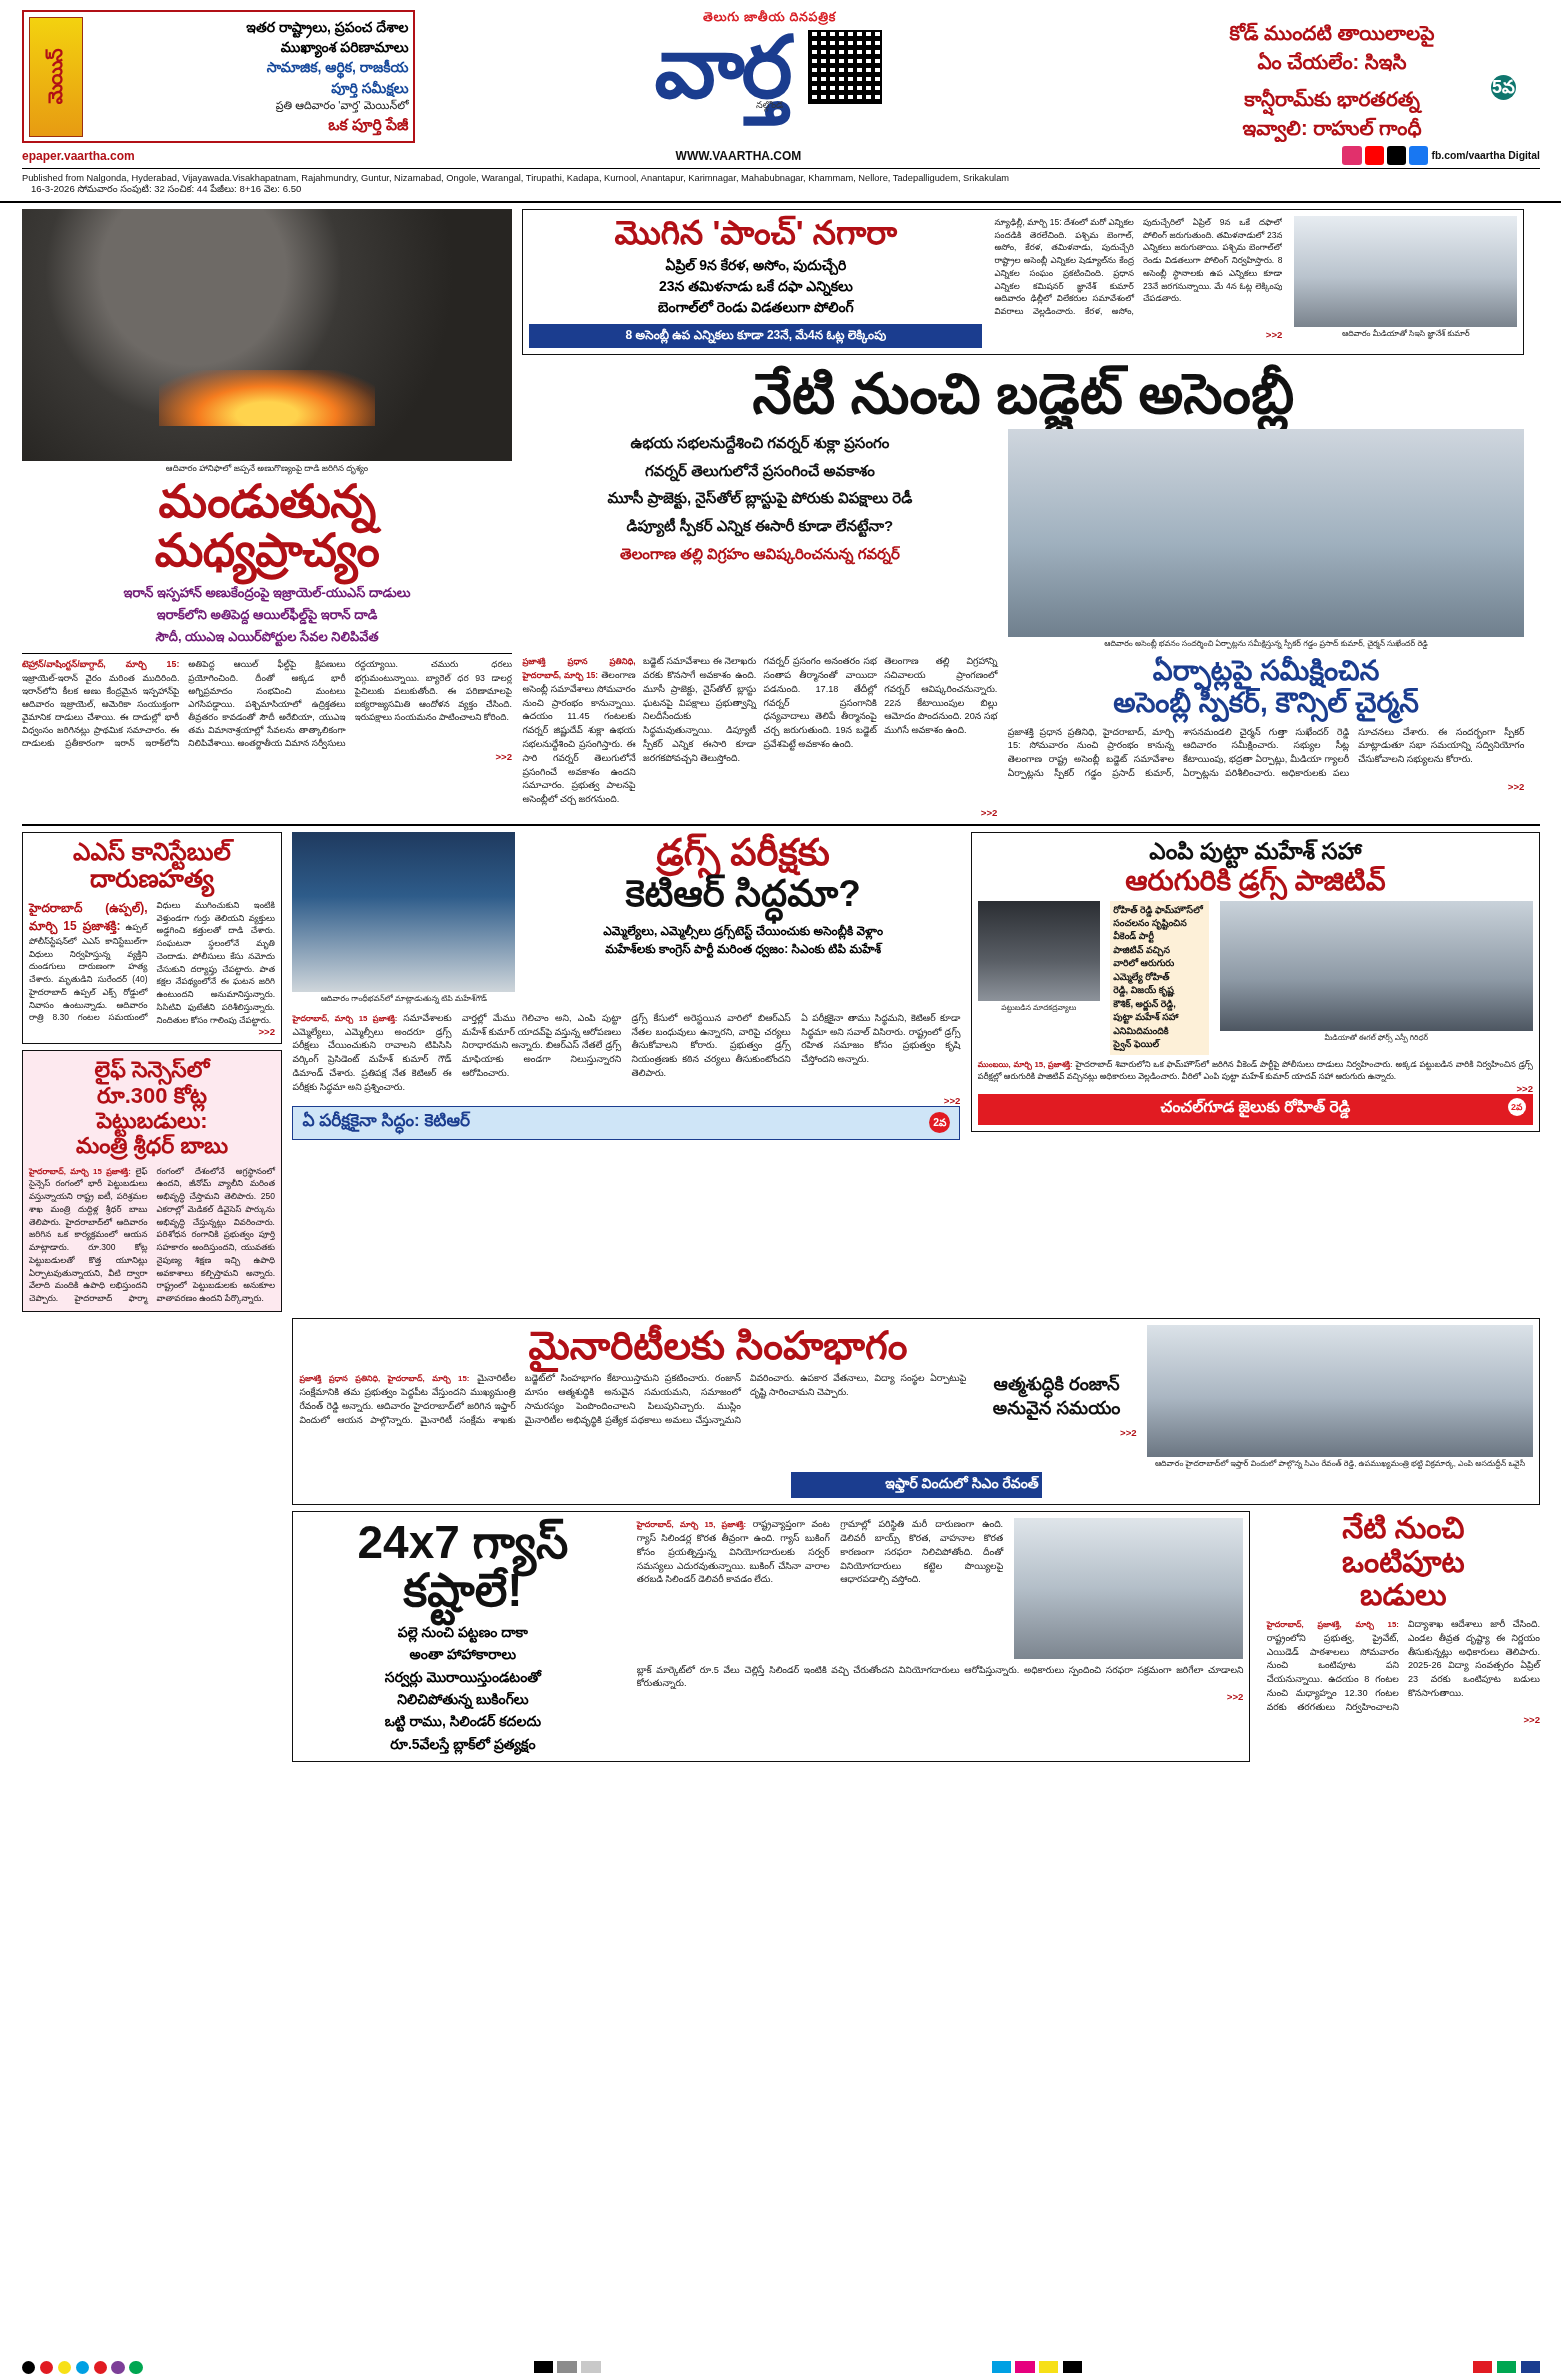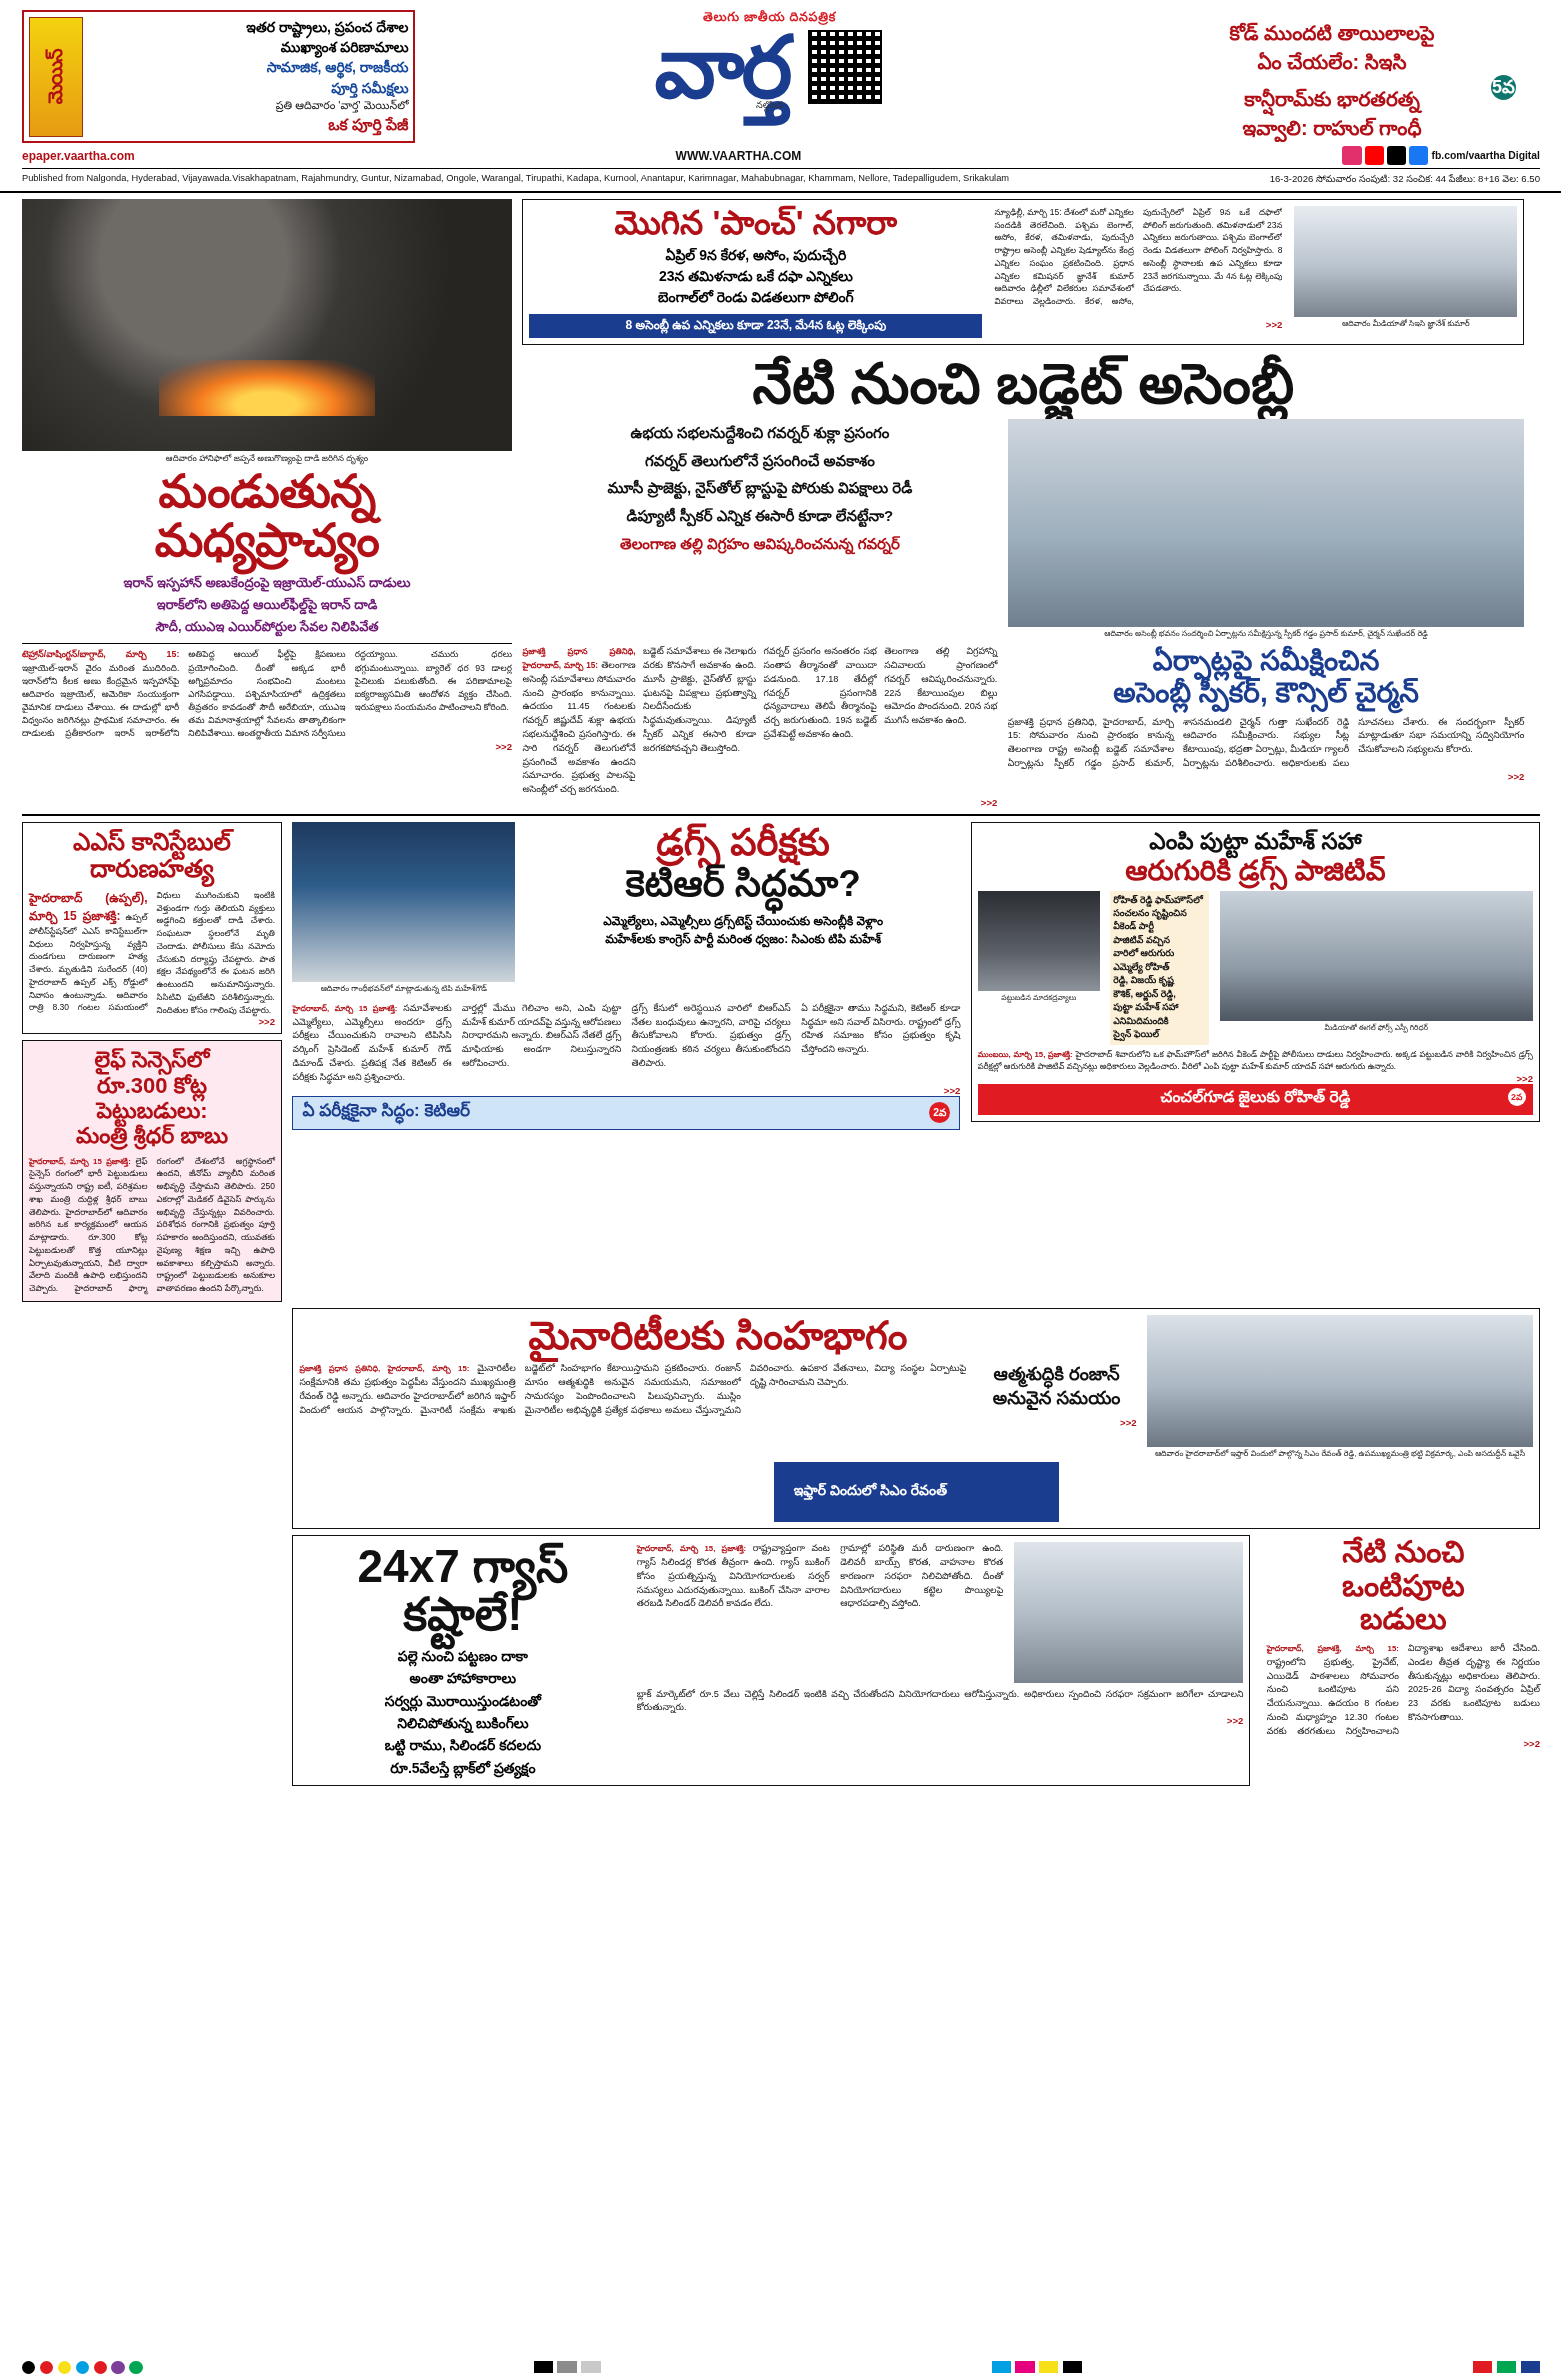--- a/index.html
+++ b/index.html
@@ -22,21 +22,21 @@
      repeating-linear-gradient(0deg,#000 0 4.5px,transparent 4.5px 9px);
      background-blend-mode:multiply;border:3px solid #fff;}
   .mh-right{width:416px;text-align:center;color:#b11016;font-weight:bold;font-size:20px;line-height:1.45;padding-top:9px;position:relative;}
   .badge-circ{display:inline-block;background:#0f766e;color:#fff;border-radius:50%;width:25px;height:25px;line-height:25px;font-size:18px;position:absolute;right:24px;top:65px;}
   .mh-bottom{display:flex;align-items:center;justify-content:space-between;padding:0 22px;font-size:11px;color:#222;}
   .mh-bottom .epaper{color:#b11016;font-weight:bold;font-size:12px;}
   .mh-bottom .site{color:#111;font-weight:bold;font-size:12px;}
   .social{display:flex;gap:3px;align-items:center;}
   .soc{width:19.3px;height:19.3px;border-radius:3px;display:inline-block;}
   .rule{border-top:1.5px solid #000;margin:3px 22px 0 22px;}
-  .strapline{display:flex;justify-content:space-between;padding:3.7px 22px;font-size:10.8px;color:#111;border-bottom:2.2px solid #000;}
+  .strapline{display:flex;justify-content:space-between;padding:3.7px 22px;font-size:10.8px;color:#111;border-bottom:2.2px solid #000;flex-direction:column;}
   .content{padding:6px 22px 0 22px;}
   .row{display:flex;gap:10.4px;}
   .col{box-sizing:border-box;}
   .hl-red{color:#b11016;font-weight:bold;}
   .body-text{font-size:9.2px;line-height:1.5;color:#111;text-align:justify;}
   .cols3{column-count:3;column-gap:9px;}
   .cols2{column-count:2;column-gap:9px;}
   .photo{background:#9aa7b1;position:relative;overflow:hidden;}
   .cap{font-size:8.5px;color:#222;text-align:center;padding:2.2px 1.5px;}
   .more{color:#b11016;font-weight:bold;font-size:9.6px;text-align:right;}
@@ -333,21 +333,21 @@
                 <div>అనువైన సమయం</div>
               </div>
             </div>
             <div class="more">&gt;&gt;2</div>
           </div>
           <div style="width:386px">
             <div class="photo ph-iftar" style="height:132px"></div>
             <div class="cap" style="font-size:7.8px">ఆదివారం హైదరాబాద్‌లో ఇఫ్తార్ విందులో పాల్గొన్న సిఎం రేవంత్ రెడ్డి, ఉపముఖ్యమంత్రి భట్టి విక్రమార్క, ఎంపి అసదుద్దీన్ ఒవైసీ</div>
           </div>
         </div>
-        <div style="background:#1b3d8f;color:#fff;font-weight:bold;font-size:14px;text-align:left;padding:20px;width:245px;margin:0 auto">ఇఫ్తార్ విందులో సిఎం రేవంత్</div>
+        <div style="background:#1b3d8f;color:#fff;font-weight:bold;font-size:14px;text-align:right;padding:3px;width:245px;margin:0 auto">ఇఫ్తార్ విందులో సిఎం రేవంత్</div>
       </div>
     </div>
 
     <div class="row" style="margin-top:6px">
       <div style="width:260px"></div>
 
       <div class="col box" style="width:958px;padding:6px">
         <div class="row">
           <div style="width:327px">
             <div style="font-weight:bold;font-size:46px;text-align:center;line-height:1.05;color:#111">24x7 గ్యాస్ కష్టాలే!</div>

